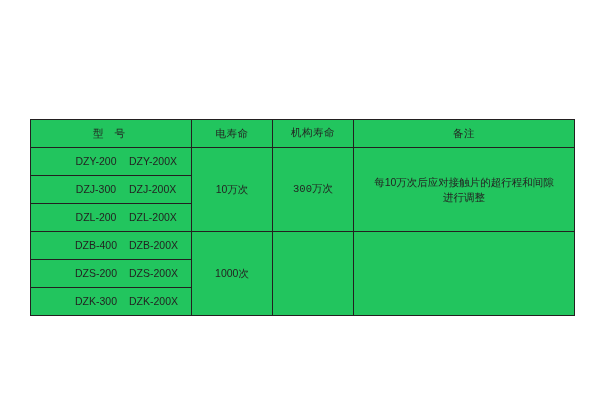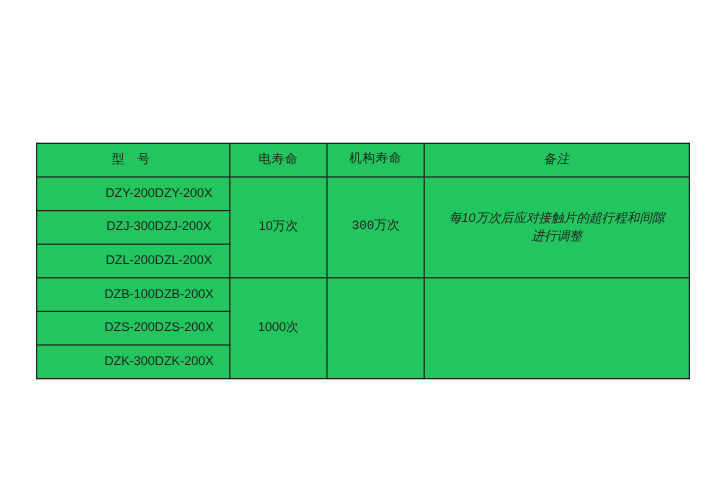--- a/index.html
+++ b/index.html
@@ -35,37 +35,37 @@
     font-size: 10.5px;
     color: #231f20;
     text-align: center;
     vertical-align: middle;
     height: 27px;
     line-height: 1.35;
   }
   .col-model   { width: 160px; }
   .col-elec    { width: 80px; }
   .col-mech    { width: 80px; font-family: Liberation Mono, monospace; }
-  .col-remark  { width: 220px; font-style: italic; }
+  .col-remark  { width: 220px; }
 
   .hdr {
     font-size: 10.5px;
     letter-spacing: 0.5px;
   }
   .hdr-model {
     letter-spacing: 4px;
   }
   .model-cell {
     text-align: center;
     white-space: nowrap;
   }
   .model-cell .m1 {
     display: inline-block;
     min-width: 66px;
-    text-align: right;
+    text-align: center;
     padding-left: 32px;
   }
   .model-cell .m2 {
     display: inline-block;
     min-width: 74px;
     text-align: left;
   }
   .remark-cell {
     text-align: left;
     padding: 4px 8px 4px 14px;
@@ -109,21 +109,21 @@
       </tr>
 
       <tr>
         <td class="model-cell">
           <span class="m1">DZL-200</span><span class="m2">DZL-200X</span>
         </td>
       </tr>
 
       <tr>
         <td class="model-cell">
-          <span class="m1">DZB-100</span><span class="m2">DZB-200X</span>
+          <span class="m1">DZB-400</span><span class="m2">DZB-200X</span>
         </td>
         <td class="col-elec" rowspan="3">1000次</td>
         <td class="col-mech" rowspan="3"></td>
         <td class="col-remark" rowspan="3"></td>
       </tr>
 
       <tr>
         <td class="model-cell">
           <span class="m1">DZS-200</span><span class="m2">DZS-200X</span>
         </td>

